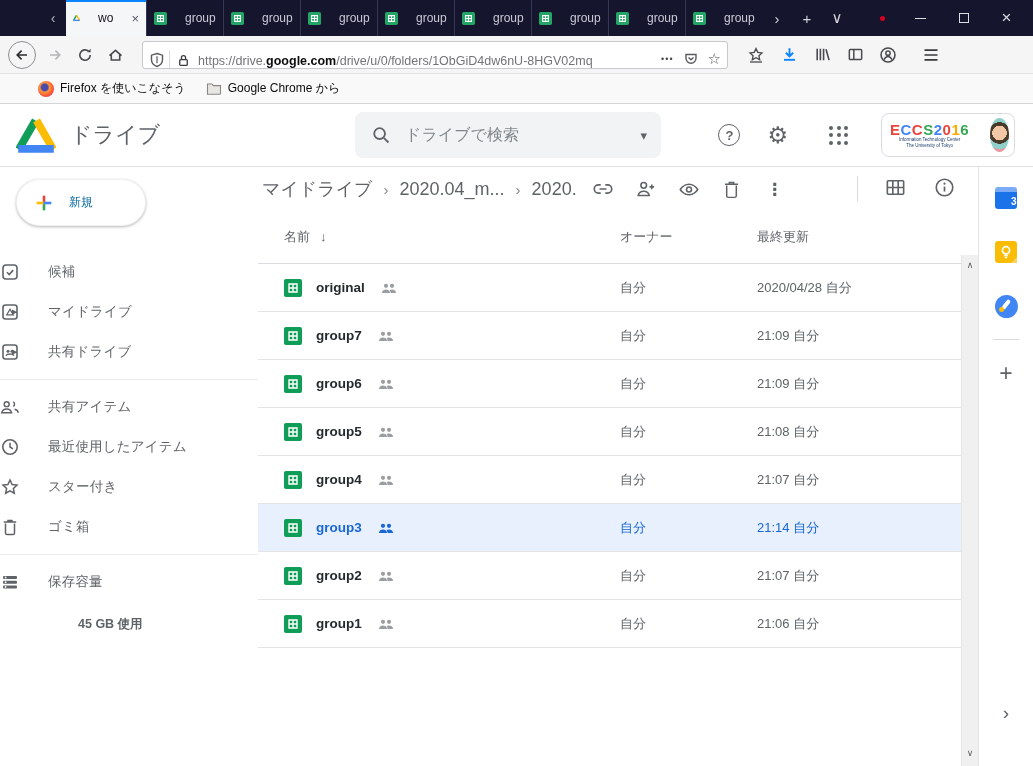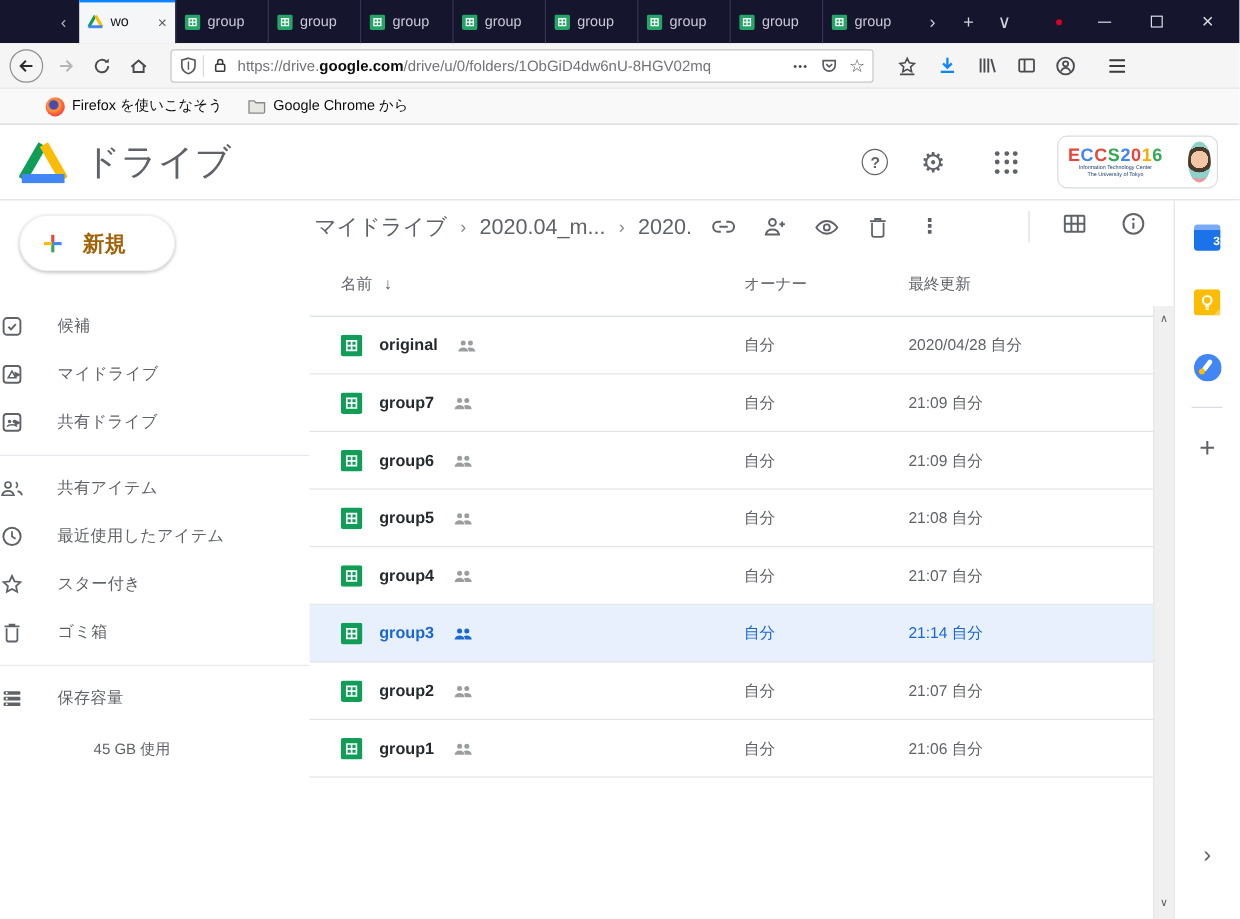--- a/index.html
+++ b/index.html
@@ -4,21 +4,21 @@
 <style>
   * { margin:0; padding:0; box-sizing:border-box; }
   html,body { width:1033px; height:766px; overflow:hidden; background:#fff;
     font-family:"Liberation Sans","DejaVu Sans",sans-serif; }
 
   
   .titlebar { height:36px; background:#16152e; display:flex; align-items:stretch; color:#cfcfda; }
   .tb-spacer { width:40px; }
   .tab-scroll { width:26px; display:flex; align-items:center; justify-content:center;
     color:#b9b9c5; font-size:14px; }
-  .tab { display:flex; align-items:center; gap:6px; padding:0 7px; font-size:12px; position:relative; }
+  .tab { display:flex; align-items:center; gap:18px; padding:0 7px; font-size:12px; position:relative; }
   .tab.active { width:80px; background:#f5f6f7; color:#15141a; }
   .tab.active::before { content:""; position:absolute; top:0; left:0; right:0; height:2px; background:#0a84ff; }
   .tab.group { width:77px; color:#c9c9d6; border-left:1px solid #363553; overflow:hidden; }
   .tab.group .tlabel { white-space:nowrap; overflow:hidden;text-align:right; }
   .tab .close { margin-left:auto; color:#5a5a66; font-size:13px; }
   .favicon-sheets { width:13px; height:13px; flex:0 0 13px; }
   .tb-btn { width:30px; display:flex; align-items:center; justify-content:center;
     color:#d4d4de; font-size:15px; }
   .rec-dot { width:5px; height:5px; border-radius:50%; background:#d70022; align-self:center; margin:0 14px 0 28px; }
   .win-btn { width:43px; display:flex; align-items:center; justify-content:center; color:#dcdce4; }
@@ -26,42 +26,42 @@
   .win-max { width:10px; height:10px; border:1.2px solid #dcdce4; display:inline-block; }
   .win-close { font-size:17px; }
 
   
   .navbar { height:38px; background:#f5f5f6; display:flex; align-items:center; padding:0 8px;
     border-bottom:1px solid #e3e3e5; }
   .nav-ic { width:30px; height:30px; display:flex; align-items:center; justify-content:center; color:#3f3f43; }
   .nav-back { border:1px solid #8f8f94; border-radius:50%; width:28px; height:28px; margin-right:4px; }
   .nav-fwd { color:#b5b5b8; }
   .urlbar { flex:0 0 586px; height:28px; margin-left:12px; background:#fff; border:1px solid #c8c8cc;
-    border-radius:3px; display:flex; align-items:center; padding:0 6px; }
+    border-radius:3px; display:flex; align-items:flex-end; padding:0 6px; }
   .url-sep { width:1px; height:18px; background:#d9d9dc; margin:0 6px 0 4px; }
   .url-text { font-size:12.5px; color:#737378; white-space:nowrap; overflow:hidden; flex:1; }
   .url-text b { color:#0c0c0d; font-weight:bold; }
   .url-actions { display:flex; align-items:center; gap:9px; color:#5a5a5f; }
   .url-dots { font-size:9px; letter-spacing:1px; color:#47474c; }
   .star-glyph { font-size:15px; color:#56565b; }
   .nav-right { display:flex; align-items:center; gap:13px; margin-left:18px; color:#47474c; }
   .nav-right .slot { width:20px; height:20px; display:flex; align-items:center; justify-content:center; }
 
   
   .bookmarksbar { height:30px; background:#f9f9fa; border-bottom:1px solid #d4d4d6;
     display:flex; align-items:center; padding-left:38px; gap:20px; }
   .bm-item { display:flex; align-items:center; gap:6px; font-size:12px; color:#0c0c0d; }
   .ff-icon { width:16px; height:16px; border-radius:50%;
     background:radial-gradient(circle at 42% 40%, #4a4aa8 0 24%, #ff9640 36%, #ff5f2e 58%, #d6356b 85%); }
 
   
   .drive-header { height:63px; background:#fff; border-bottom:1px solid #e0e0e0;
     display:flex; align-items:center; padding:0 18px 0 16px; }
   .dh-logo { display:flex; align-items:center; gap:14px; width:242px; }
-  .dh-title { font-size:30px; color:#5f6368; }
+  .dh-title { font-size:22px; color:#5f6368; }
   .searchbox { width:306px; height:46px; background:#f1f3f4; border-radius:8px; margin-left:97px;
     display:flex; align-items:center; padding:0 14px 0 16px; }
   .search-ph { font-size:16px; color:#80868b; margin-left:14px; flex:1; }
   .search-caret { color:#5f6368; font-size:13px; }
   .dh-right { margin-left:auto; display:flex; align-items:center; gap:27px; }
   .help-circle { width:22px; height:22px; border:1.7px solid #5f6368; border-radius:50%;
     color:#5f6368; font-size:13px; font-weight:bold; display:flex; align-items:center; justify-content:center; }
   .gear-glyph { font-size:23px; color:#5f6368; line-height:1; }
   .apps-grid { display:grid; grid-template-columns:repeat(3,4px); grid-gap:3.5px; margin-left:14px; }
   .apps-grid span { width:4px; height:4px; border-radius:50%; background:#5f6368; }
@@ -74,29 +74,29 @@
     background:radial-gradient(circle at 50% 44%, #f2c7a6 0 34%, #4a3a2c 35% 50%, #8fd0cb 51% 74%, #e59aa2 75%); }
 
   
   .content { display:flex; height:599px; }
 
   
   .sidenav { width:258px; padding-top:12px; }
   .new-btn { width:130px; height:47px; margin-left:16px; border:1px solid #f0f0f0; border-radius:24px;
     background:#fff; box-shadow:0 1px 3px rgba(0,0,0,.28); display:flex; align-items:center;
     gap:14px; padding-left:16px; }
-  .new-btn span { font-size:18px; color:#a16207;font-weight:bold; }
+  .new-btn span { font-size:12px; color:#0369a1; }
   .nav-list { margin-top:26px; }
   .nav-item { height:40px; display:flex; align-items:center; position:relative;
     color:#5f6368; }
   .nav-item .exp { position:absolute; left:12px; font-size:7px; color:#5f6368; }
   .nav-item .nic { width:20px; height:20px; margin-right:28px; display:flex; align-items:center; justify-content:center; }
   .nav-item .nlabel { font-size:13.5px; font-weight:500; letter-spacing:.2px; }
   .nav-sep { border-top:1px solid #e8eaed; margin:7px 0; }
-  .storage-used { font-size:12.5px; color:#5f6368; padding-left:78px; margin-top:14px; }
+  .storage-used { font-size:12.5px; color:#5f6368; padding-left:78px; margin-top:14px;font-weight:bold; }
 
   
   .center { width:720px; display:flex; flex-direction:column; }
   .toolbar { height:44px; display:flex; align-items:center; padding:0 22px 0 4px; }
   .crumb { font-size:18px; color:#5f6368; }
   .crumb-sep { font-size:15px; color:#80868b; margin:0 11px; }
   .tb-actions { display:flex; align-items:center; gap:21px; margin-left:15px; color:#5f6368; }
   .tb-actions .aic { width:22px; height:22px; display:flex; align-items:center; justify-content:center; }
   .more-vert { font-size:17px; font-weight:bold; }
   .tb-right { margin-left:auto; display:flex; align-items:center; gap:26px; color:#5f6368; }
@@ -326,20 +326,28 @@
 <div class="drive-header">
   <div class="dh-logo">
     <svg width="40" height="35" viewBox="0 0 36 31">
       <path d="M17.5 2 L2.5 28" stroke="#0f9d58" stroke-width="7" fill="none"></path>
       <path d="M18.5 2 L33.5 28" stroke="#fbbc05" stroke-width="7" fill="none"></path>
       <path d="M2 27.5 H34" stroke="#4285f4" stroke-width="7" fill="none"></path>
     </svg>
     <span class="dh-title">ドライブ</span>
   </div>
 
+  <div class="searchbox">
+    <svg width="20" height="20" viewBox="0 0 20 20">
+        <circle cx="8.6" cy="8.6" r="5.4" stroke="#5f6368" stroke-width="1.8" fill="none"></circle>
+        <path d="M12.8 12.8 17.5 17.5" stroke="#5f6368" stroke-width="1.8"></path>
+      </svg>
+    <span class="search-ph">ドライブで検索</span>
+    <span class="search-caret">▾</span>
+  </div>
 
   <div class="dh-right">
     <span class="help-circle">?</span>
     <span class="gear-glyph">⚙</span>
     <span class="apps-grid">
       <span></span>
         <span></span>
         <span></span>
         <span></span>
         <span></span>

